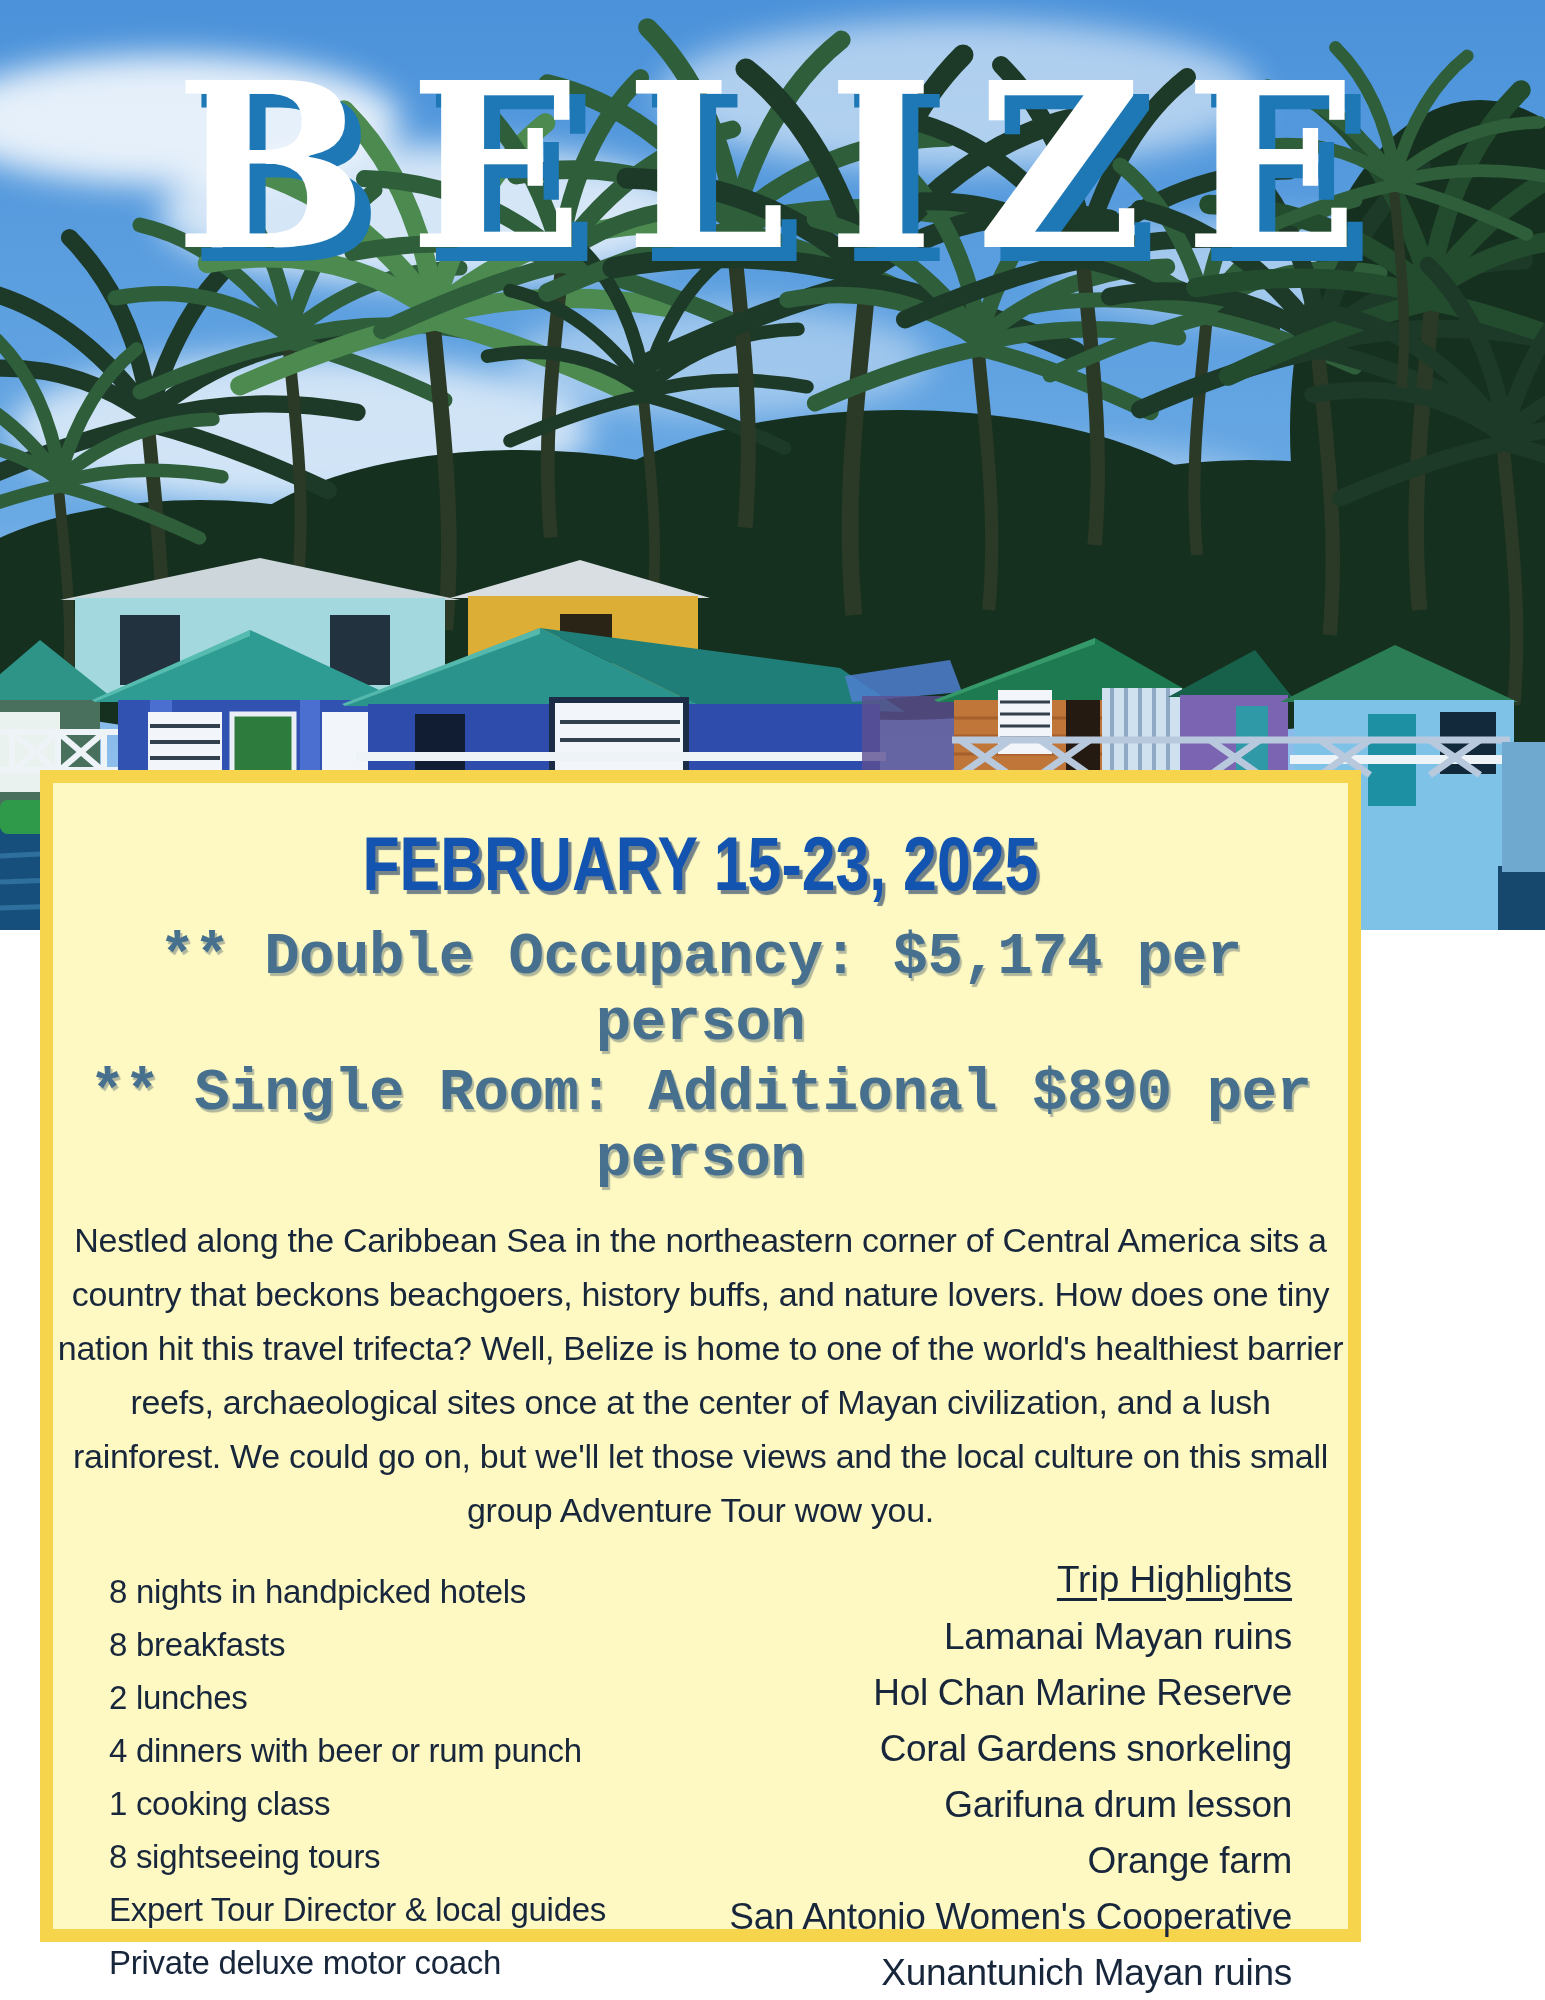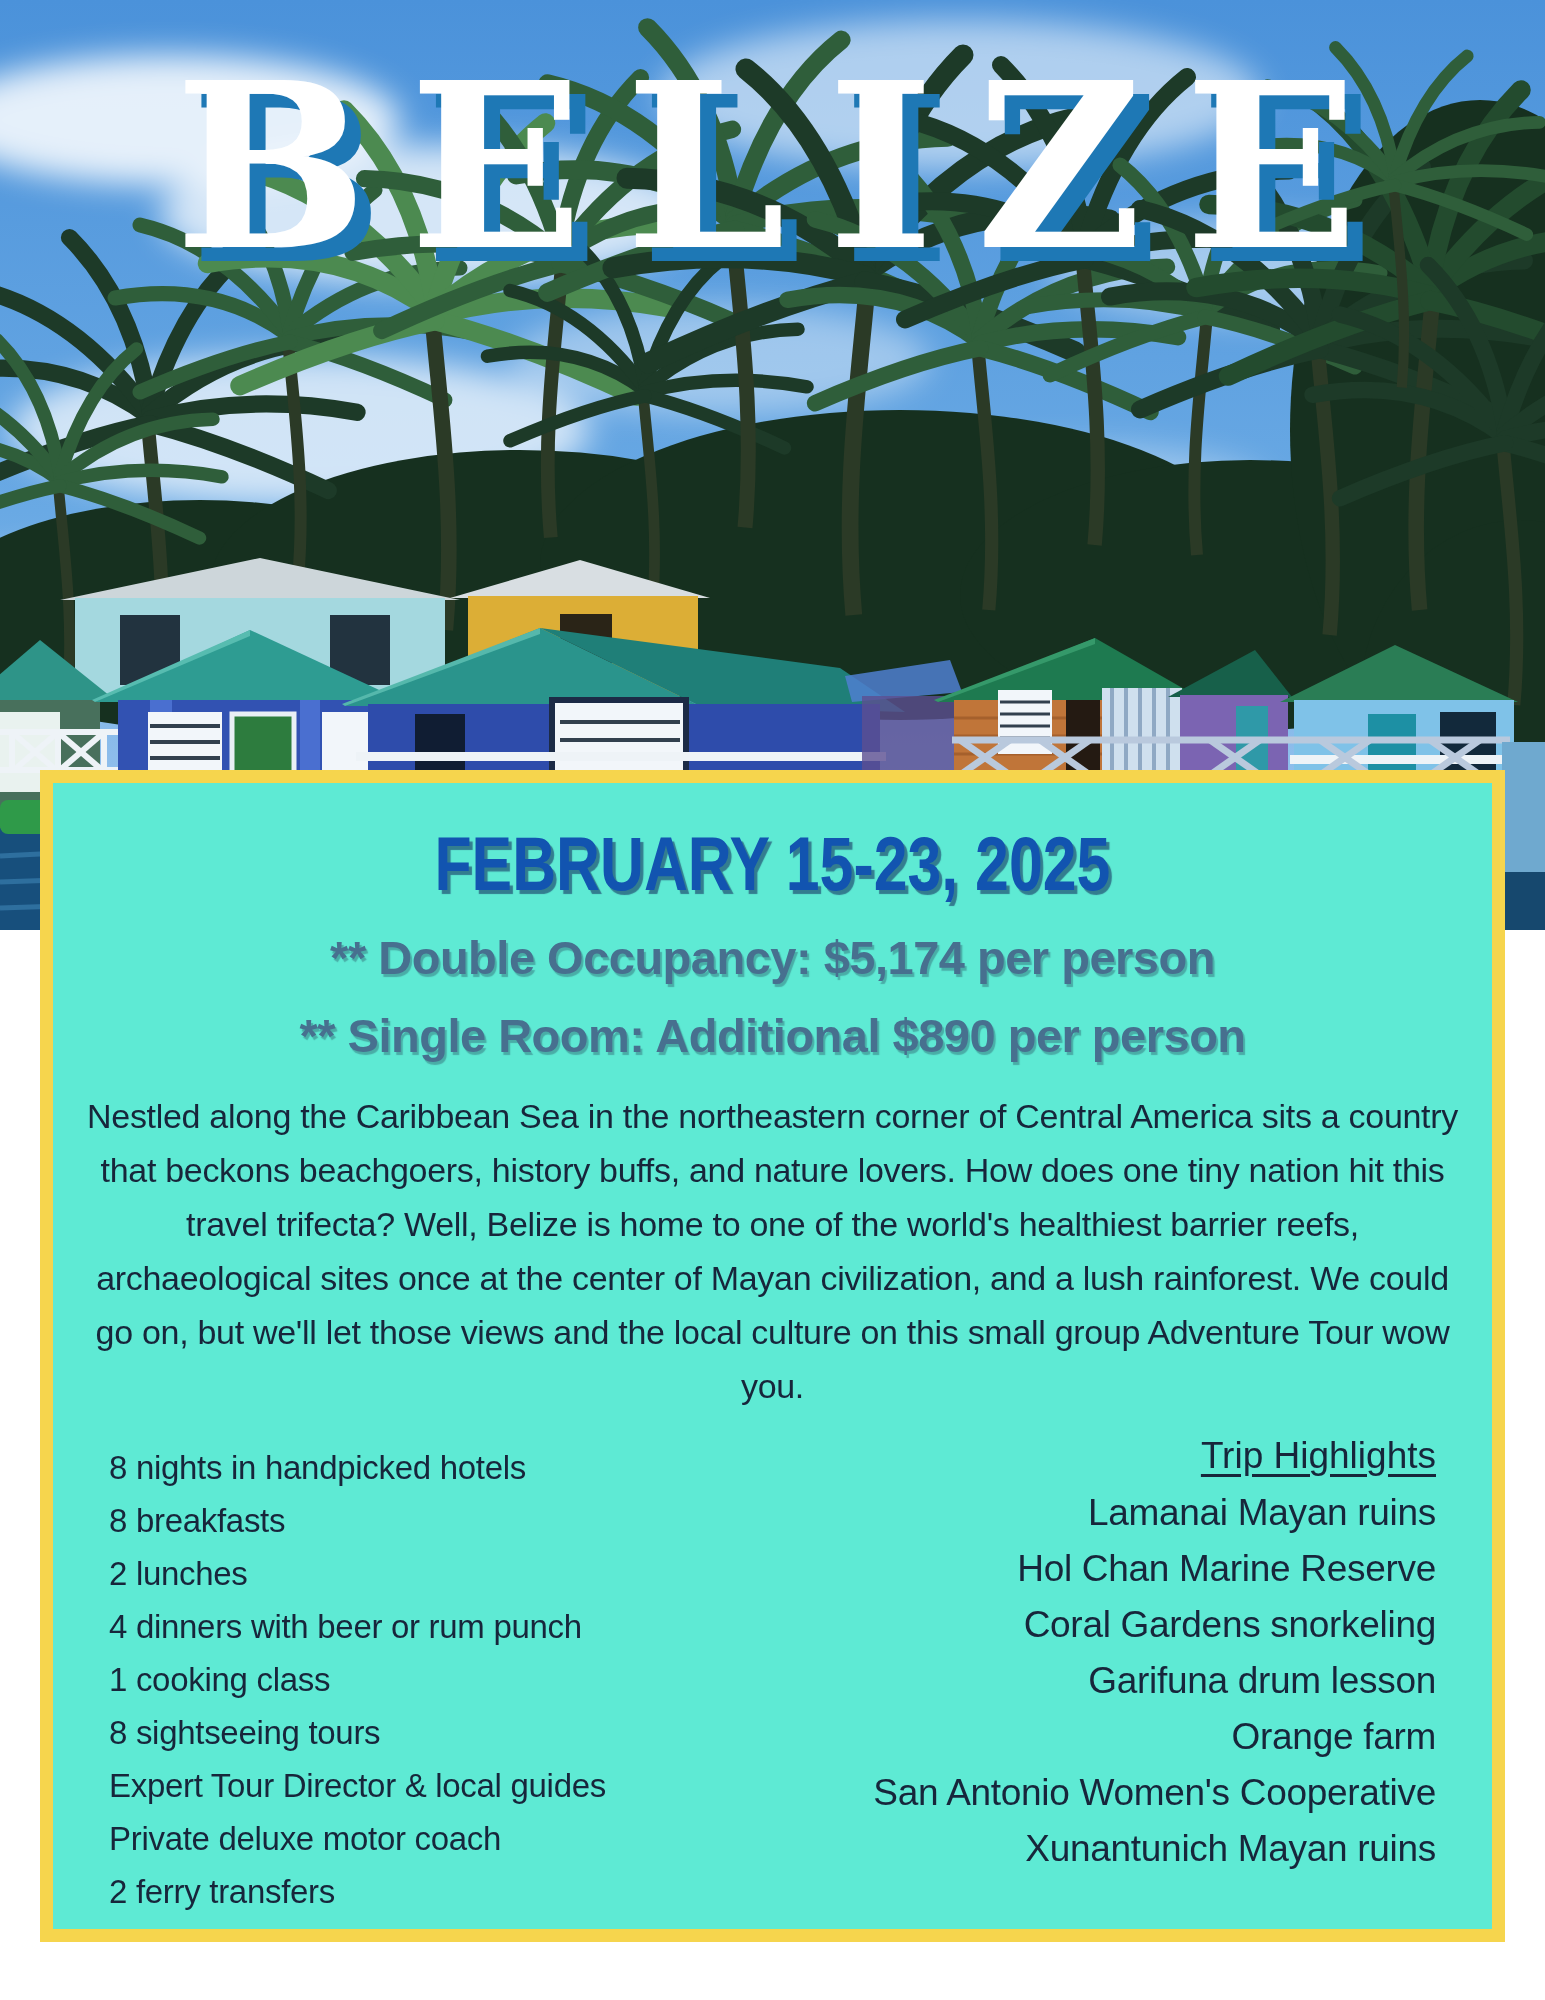--- a/index.html
+++ b/index.html
@@ -11,35 +11,35 @@
   .hero{position:absolute;top:0;left:0;width:1545px;height:930px;overflow:hidden;}
   .hero svg{position:absolute;top:0;left:0;width:100%;height:100%;display:block;}
   .hero-title{
     position:absolute;top:38px;left:0;width:100%;margin:15px;text-align:center;
     font-family:"DejaVu Serif", serif;font-weight:bold;font-size:228px;line-height:1;
     letter-spacing:42px;color:#ffffff;text-shadow:16px 14px 0 #1e78b5;
     white-space:nowrap;
   }
   
   .card{
-    position:absolute;left:40px;top:770px;width:1465px;height:1172px;box-sizing:border-box;
-    background:#5eead4;border:13px solid #f6d54d;padding:36px 0 4px 0;
+    position:absolute;left:40px;top:770px;width:1321px;height:1172px;box-sizing:border-box;
+    background:#fef9c3;border:13px solid #f6d54d;padding:36px 0 4px 0;
   }
   .date-heading{
     margin:0;text-align:center;font-weight:bold;font-size:76px;line-height:90px;
     color:#1254b0;white-space:nowrap;
   }
   .date-heading .squeeze{
     display:inline-block;transform:scaleX(0.80);transform-origin:center;
     text-shadow:4px 4px 1px rgba(23,52,96,0.6);
   }
   .pricing{margin-top:16px;text-align:center;}
   .pricing p{
-    margin:12px;font-weight:bold;font-size:47px;line-height:66px;color:#47708f;
-    text-shadow:2px 3px 1px rgba(34,61,84,0.35);letter-spacing:-0.5px;
+    margin:4px;font-weight:bold;font-size:59px;line-height:66px;color:#47708f;
+    text-shadow:2px 3px 1px rgba(34,61,84,0.35);letter-spacing:-0.5px;font-family:Liberation Mono, monospace;
   }
   .description{
     margin:20px auto 0 auto;max-width:1372px;text-align:center;
     font-size:34px;line-height:54px;color:#17263b;letter-spacing:-0.3px;
   }
   .columns{
     display:flex;justify-content:space-between;margin-top:22px;padding:0 56px;
   }
   .col{color:#17263b;}
   .col-heading{

